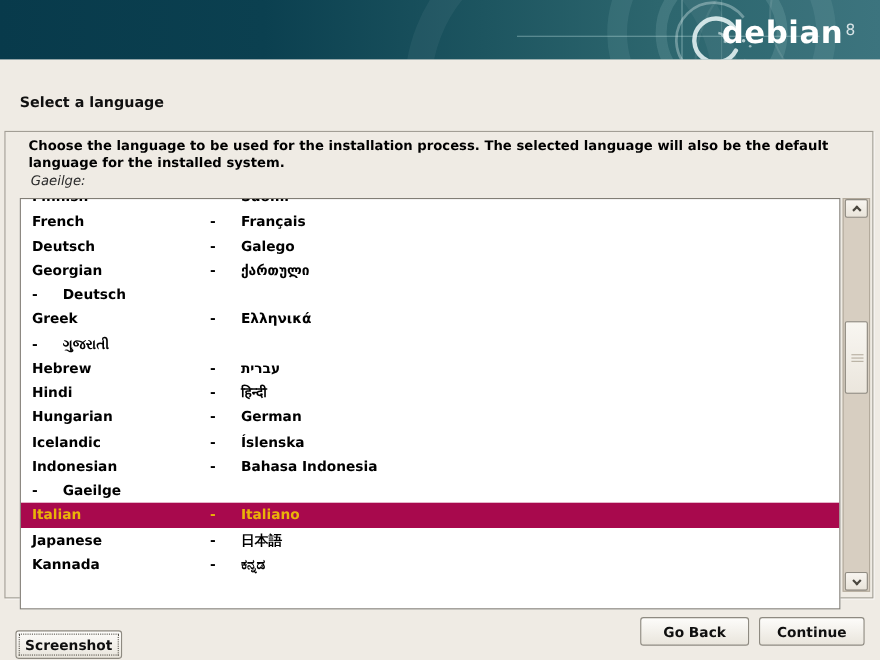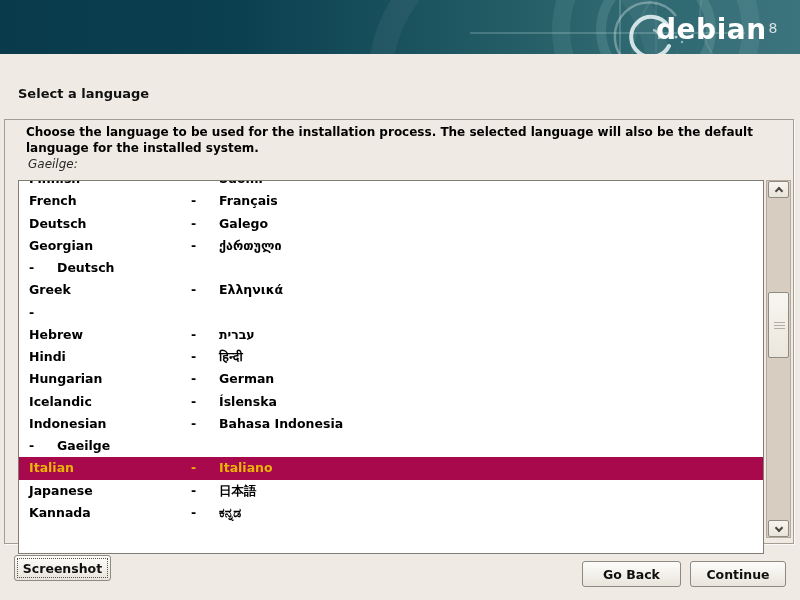--- a/index.html
+++ b/index.html
@@ -100,21 +100,21 @@
   
   button.btn {
     position:absolute; height:26px;
     background:linear-gradient(#fdfcfa,#e9e5dc);
     border:1px solid #8e8a81; border-radius:3px;
     font-family:"DejaVu Sans","Liberation Sans",sans-serif;
     font-size:12.5px; font-weight:bold; color:#0f0f0f;
     display:flex; align-items:center; justify-content:center;
     cursor:pointer;
   }
-  #btn-screenshot { left:14px; top:555px; width:97px;
+  #btn-screenshot { left:14px; top:573px; width:97px;
     outline:1px dotted #55524a; outline-offset:-4px; }
   #btn-goback    { left:582px; top:561px; width:99px; }
   #btn-continue  { left:690px; top:561px; width:96px; }
 </style>
 </head>
 <body>
 
 <div class="banner">
   <svg width="800" height="74" viewBox="0 0 800 74">
     <circle cx="656" cy="30" r="55" fill="none" stroke="rgba(173,214,214,0.16)" stroke-width="10"></circle>
@@ -168,20 +168,21 @@
           <span class="col-dash">-</span>
           <span class="col-native">Deutsch</span>
         </div>
           <div class="lang-row">
           <span class="col-english">Greek</span>
           <span class="col-dash">-</span>
           <span class="col-native">Ελληνικά</span>
         </div>
           <div class="lang-row">
           <span class="col-dash">-</span>
+          <span class="col-native">ગુજરાતી</span>
         </div>
           <div class="lang-row">
           <span class="col-english">Hebrew</span>
           <span class="col-dash">-</span>
           <span class="col-native">עברית</span>
         </div>
           <div class="lang-row">
           <span class="col-english">Hindi</span>
           <span class="col-dash">-</span>
           <span class="col-native">हिन्दी</span>

